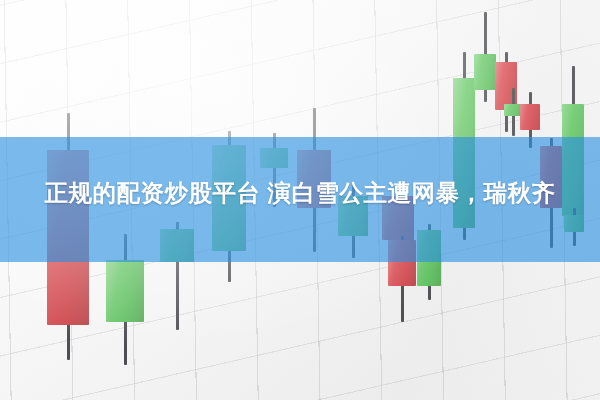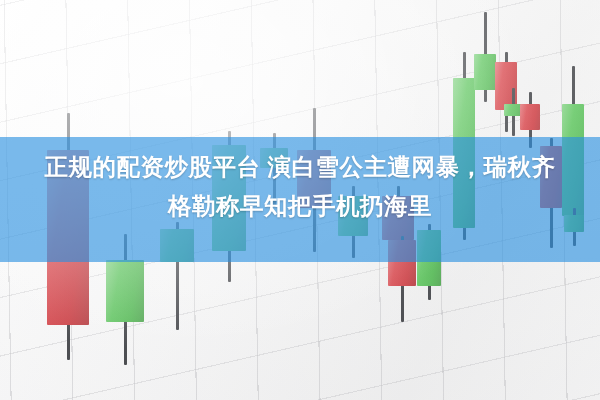--- a/index.html
+++ b/index.html
@@ -175,18 +175,17 @@
       </div>
       <div class="candle" style="left: 564px; width: 20px; top: 0px; height: 400px;">
         <div class="wick" style="top: 208px; height: 38px;"></div>
         <div class="body up" style="top: 215px; height: 17px;"></div>
       </div>
     </div>
 
   <div class="vignette"></div>
 
   <div class="band" style="top: 137px; height: 125px; background: rgba(41, 143, 224, 0.62);"></div>
-  <div class="band-text" style="top: 148px; color: rgb(255, 255, 255);">
+  <div class="band-text" style="top: 174px; color: rgb(255, 255, 255);">
     <span class="l1">正规的配资炒股平台 演白雪公主遭网暴，瑞秋齐</span>
-    <span class="l2">格勒称早知把手机扔海里</span>
   </div>
 
 </div>
 
 </body></html>

